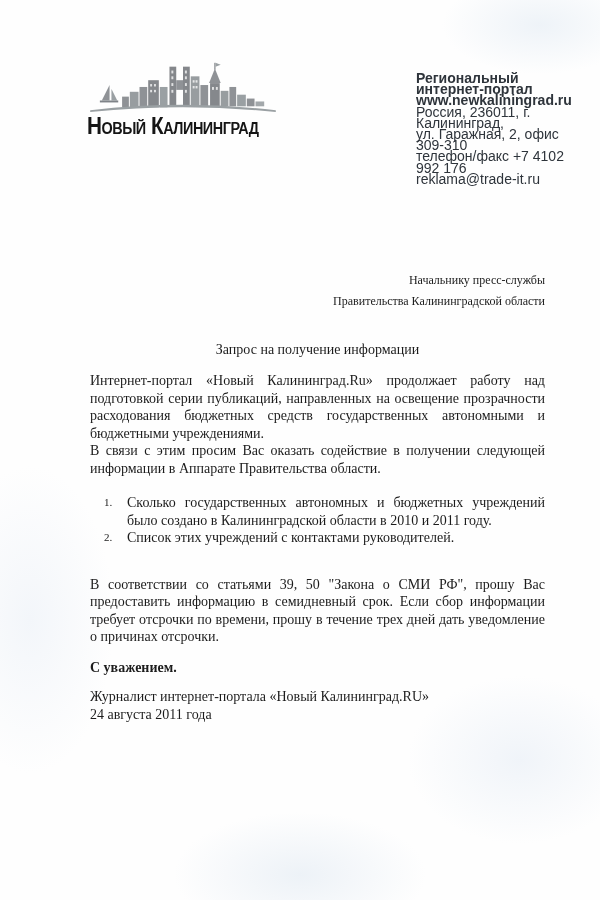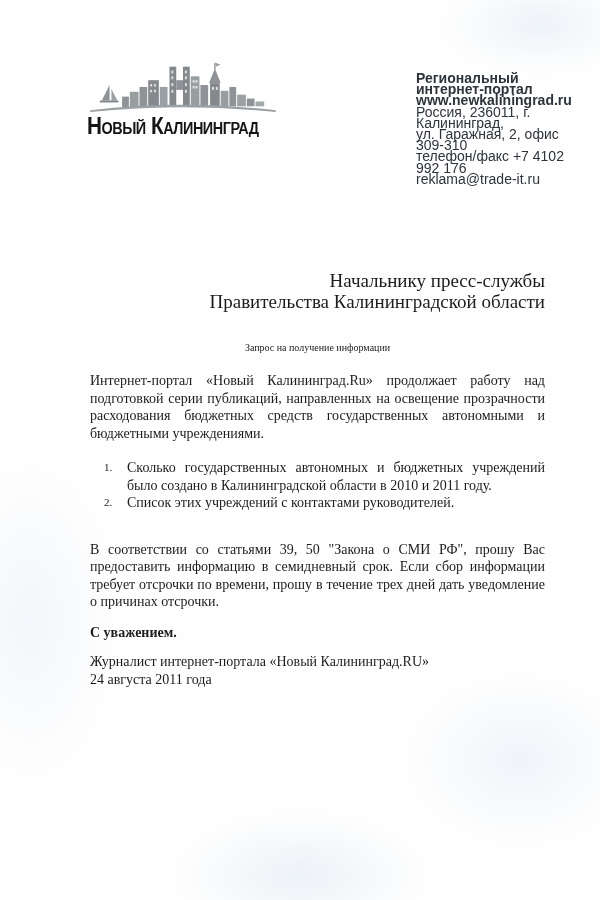--- a/index.html
+++ b/index.html
@@ -44,28 +44,28 @@
     font-size: 14px;
     line-height: 11.2px;
     color: #2e343b;
   }
   .contact .bold { font-weight: 700; }
 
   
   .addressee {
     position: absolute; left: 90px; top: 270px; width: 455px;
     text-align: right;
-    font-size: 19px;
+    font-size: 12px;
     line-height: 21px;
   }
 
   .subject {
     position: absolute; left: 90px; top: 342px; width: 455px;
     text-align: center;
-    font-size: 10px;
+    font-size: 14px;
   }
 
   .body-text {
     position: absolute; left: 90px; top: 372px; width: 455px;
     font-size: 14px;
     line-height: 17.5px;
   }
   .para { text-align: justify; }
 
   .num-list { margin-top: 17px; }
@@ -158,20 +158,21 @@
 
   <div class="addressee">
     <div>Начальнику пресс-службы</div>
     <div>Правительства Калининградской области</div>
   </div>
 
   <div class="subject">Запрос на получение информации</div>
 
   <div class="body-text">
     <div class="para">Интернет-портал «Новый Калининград.Ru» продолжает работу над подготовкой серии публикаций, направленных на освещение прозрачности расходования бюджетных средств государственных автономными и бюджетными учреждениями.</div>
+    <div class="para">В связи с этим просим Вас оказать содействие в получении следующей информации в Аппарате Правительства области.</div>
 
     <div class="num-list">
       <div class="list-item">
         <div class="list-num">1.</div>
         <div class="list-text">Сколько государственных автономных и бюджетных учреждений было создано в Калининградской области в 2010 и 2011 году.</div>
       </div>
       <div class="list-item">
         <div class="list-num">2.</div>
         <div class="list-text">Список этих учреждений с контактами руководителей.</div>
       </div>

